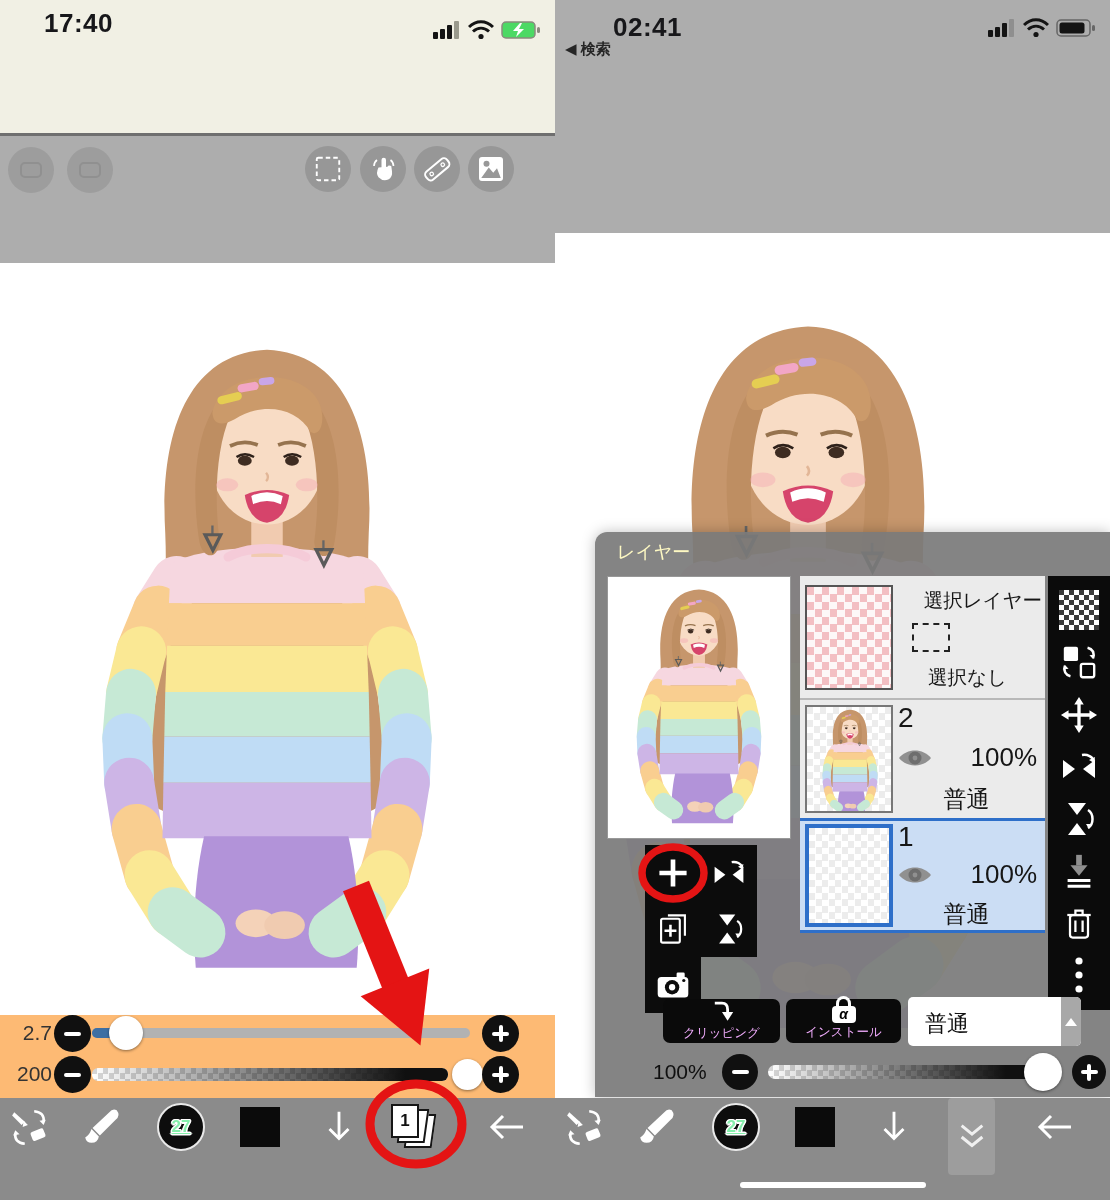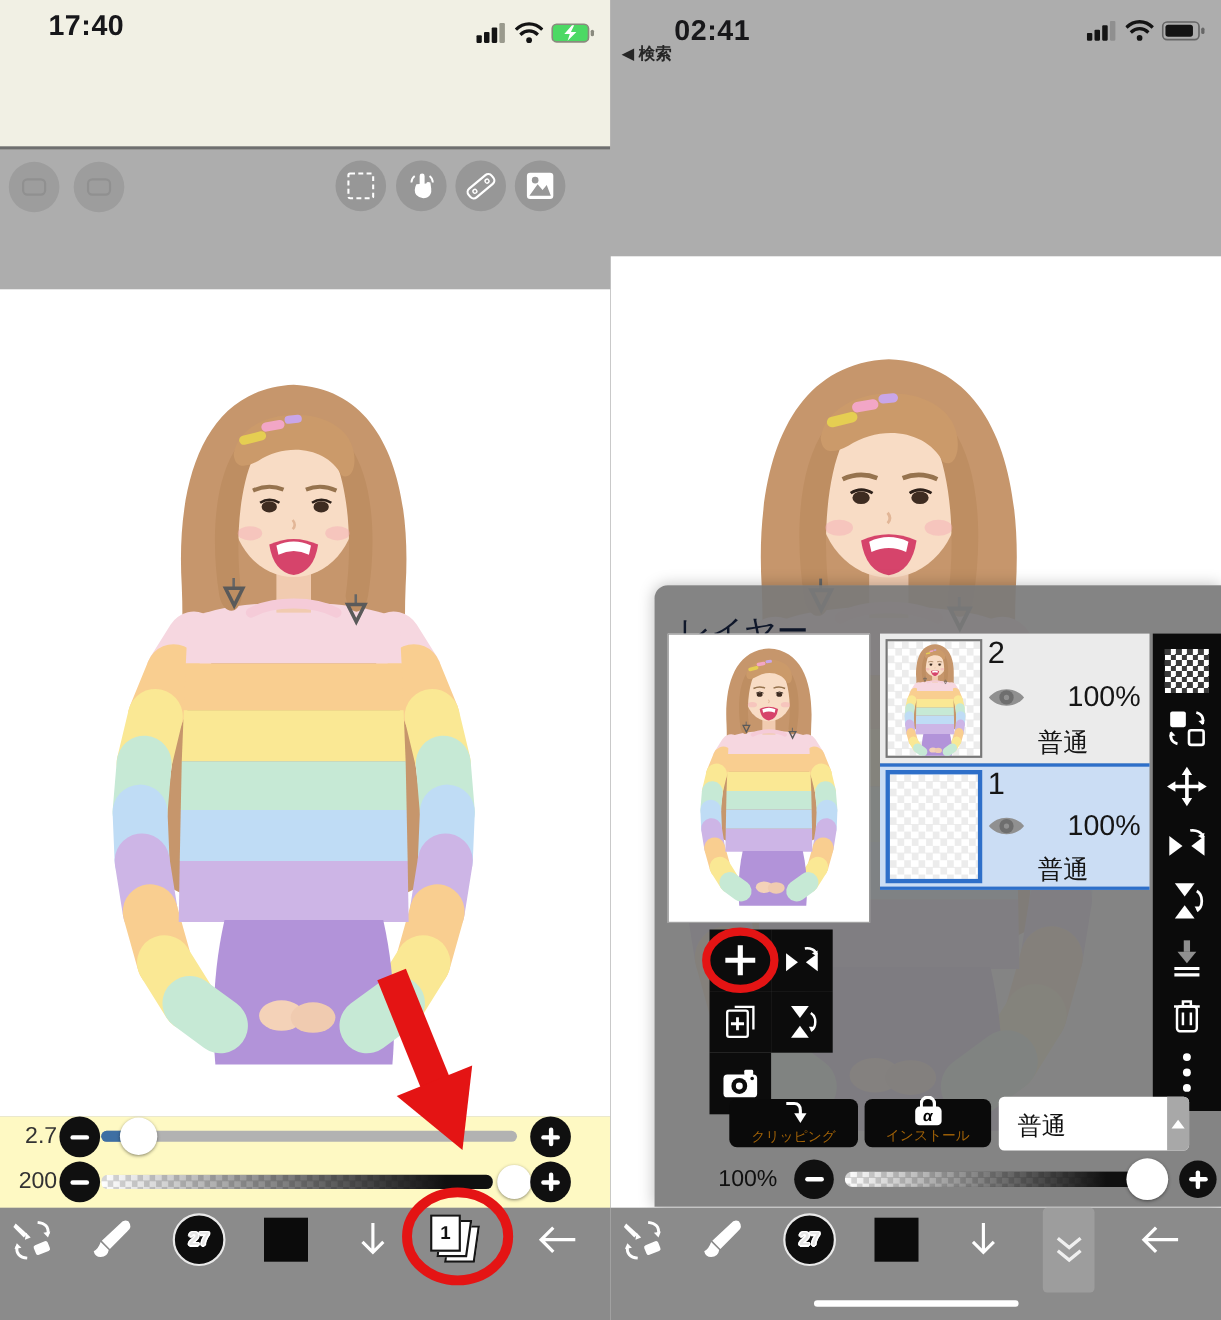--- a/index.html
+++ b/index.html
@@ -26,36 +26,36 @@
   .checker-sm{background-image:conic-gradient(#fff 0 90deg,#d7d7d7 0 180deg,#fff 0 270deg,#d7d7d7 0);background-size:11px 11px;}
   .checker-light{background-image:conic-gradient(#fff 0 90deg,#ddd 0 180deg,#fff 0 270deg,#ddd 0);background-size:16px 16px;}
   .checker-faint{background-image:conic-gradient(#fff 0 90deg,#ececec 0 180deg,#fff 0 270deg,#ececec 0);background-size:13px 13px;}
   .checker-pink{background-image:conic-gradient(#fdf8f8 0 90deg,#f3bfc3 0 180deg,#fdf8f8 0 270deg,#f3bfc3 0);background-size:15px 15px;}
   .checker-dark{background-image:conic-gradient(#606060 0 90deg,#2c2c2c 0 180deg,#606060 0 270deg,#2c2c2c 0);background-size:16px 16px;}
   .gradfade{position:absolute;inset:0;border-radius:inherit;background:linear-gradient(to right,rgba(16,16,16,0),rgba(16,16,16,1) 88%);}
   
   .toolbar{position:absolute;left:0;bottom:0;width:555px;height:102px;background:#8B8B8B;}
   .tbi{position:absolute;top:29px;transform:translate(-50%,-50%);}
   .sizebadge{width:48px;height:48px;border-radius:50%;background:#0D0D0D;border:2px solid #E9E9E9;
-    display:flex;align-items:center;justify-content:center;font-size:17px;font-weight:bold;color:#e5e5e5;
-    text-shadow:-1.5px 0 #fff,1.5px 0 #fff,0 -1.5px #fff,0 1.5px #fff,-1px -1px #fff,1px 1px #fff,-1px 1px #fff,1px -1px #fff;}
+    display:flex;align-items:center;justify-content:center;font-size:17px;font-weight:bold;color:#86efac;
+    text-shadow:-1.5px 0 #fff,1.5px 0 #fff,0 -1.5px #fff,0 1.5px #fff,-1px -1px #fff,1px 1px #fff,-1px 1px #fff,1px -1px #fff;text-decoration:underline;}
   .blacksq{width:40px;height:40px;background:#0B0B0B;}
   
   .pages{position:relative;width:48px;height:46px;}
   .pg{position:absolute;background:#fff;border:2.5px solid #161616;width:28px;height:34px;}
   
   #layers-panel{left:40px;top:532px;width:515px;height:565px;background:rgba(122,122,122,.92);
     border-top-left-radius:12px;box-shadow:0 0 14px rgba(0,0,0,.25);}
   .lrow{position:relative;width:245px;}
   .rowtxt{color:#161616;}
   .icol-btn{position:relative;width:62px;height:54px;display:flex;align-items:center;justify-content:center;}
   .minicell{position:absolute;width:56px;height:56px;background:#0C0C0C;display:flex;align-items:center;justify-content:center;}
   .pillbtn{position:absolute;height:44px;background:#0A0A0A;border-radius:7px;color:#fff;
     display:flex;flex-direction:column;align-items:center;justify-content:center;gap:1px;}
-  .pillbtn .lbl{font-size:12.5px;color:#a16207;}
+  .pillbtn .lbl{font-size:12.5px;color:#f0abfc;}
   .tri-up{width:0;height:0;border-left:7px solid transparent;border-right:7px solid transparent;border-bottom:9px solid #fff;}
   .homebar{position:absolute;left:50%;transform:translateX(-50%);bottom:12px;width:186px;height:6px;border-radius:3px;background:#fff;}
   svg{display:block;}
   .annot{pointer-events:none;z-index:60;}
 </style>
 </head>
 <body>
 
 <svg width="0" height="0" style="position:absolute">
 <defs>
@@ -282,21 +282,21 @@
           <use href="#ic-image"></use>
         </svg>
     </div>
 
     <div class="abs" style="left:0;top:263px;width:555px;height:752px;background:#fff;overflow:hidden;">
       <svg class="abs" style="left:82px;top:59px;" width="370" height="703" viewBox="0 0 400 760">
           <use href="#woman"></use>
         </svg>
     </div>
 
-    <div class="abs" style="left:0;top:1015px;width:555px;height:83px;background:#fef9c3;">
+    <div class="abs" style="left:0;top:1015px;width:555px;height:83px;background:#fdba74;">
 
       <div class="abs rowtxt" style="left:8px;top:6px;width:44px;text-align:right;font-size:21px;color:#333;">2.7</div>
       <div class="pmbtn" style="left:54px;top:0;">
           <div class="pm-h"></div>
         </div>
       <div class="abs" style="left:92px;top:13px;width:378px;height:10px;background:#B2B2B2;border-radius:5px;">
         <div class="abs" style="left:0;top:0;width:36px;height:10px;background:#3E6FA3;border-radius:5px 0 0 5px;"></div>
       </div>
       <div class="thumb" style="left:109px;top:1px;width:34px;height:34px;"></div>
       <div class="pmbtn" style="left:482px;top:0;">
@@ -381,21 +381,21 @@
       </svg>
     </div>
 
     <div class="abs" style="left:0;top:233px;width:555px;height:865px;background:#fff;overflow:hidden;">
       <svg class="abs" style="left:43px;top:62px;" width="420" height="798" viewBox="0 0 400 760">
           <use href="#woman"></use>
         </svg>
     </div>
 
     <div class="abs" id="layers-panel">
-      <div class="abs" style="left:22px;top:23px;font-size:29px;color:#0f172a;">レイヤー</div>
+      <div class="abs" style="left:22px;top:8px;font-size:18px;color:#fef9c3;">レイヤー</div>
 
       <div class="abs" style="left:12px;top:44px;width:184px;height:263px;background:#fff;border:1px solid #989898;overflow:hidden;">
         <svg class="abs" style="left:21px;top:2px;" width="140" height="266" viewBox="0 0 400 760">
             <use href="#woman"></use>
           </svg>
       </div>
 
       <div class="minicell" style="left:50px;top:313px;">
           <svg width="34" height="34" viewBox="0 0 40 40">
             <use href="#ic-plus"></use>
@@ -417,20 +417,26 @@
           </svg>
         </div>
       <div class="minicell" style="left:50px;top:425px;">
           <svg width="36" height="36" viewBox="0 0 40 40">
             <use href="#ic-camera"></use>
           </svg>
         </div>
 
       <div class="abs" style="left:205px;top:44px;width:245px;">
 
+        <div class="lrow" style="height:124px;background:#EBEBEB;border-bottom:2px solid #B8B8B8;">
+          <div class="abs checker-pink" style="left:5px;top:9px;width:88px;height:105px;border:2px solid #555;"></div>
+          <div class="abs" style="left:96px;right:3px;top:11px;text-align:right;font-size:19.5px;color:#161616;">選択レイヤー</div>
+          <div class="abs" style="left:112px;top:47px;width:38px;height:29px;border:2.5px dashed #222;"></div>
+          <div class="abs" style="left:96px;right:6px;top:88px;text-align:center;font-size:19.5px;color:#161616;">選択なし</div>
+        </div>
 
         <div class="lrow" style="height:118px;background:#EBEBEB;">
           <div class="abs checker-faint" style="left:5px;top:5px;width:88px;height:108px;border:2px solid #777;overflow:hidden;background-color:#fff;">
             <svg class="abs" style="left:12px;top:-2px;" width="62" height="118" viewBox="0 0 400 760">
                 <use href="#woman"></use>
               </svg>
           </div>
           <div class="abs" style="left:98px;top:2px;font-size:28px;color:#161616;">2</div>
           <svg class="abs" style="left:97px;top:46px;" width="36" height="24" viewBox="0 0 36 24">
               <use href="#ic-eye"></use>

